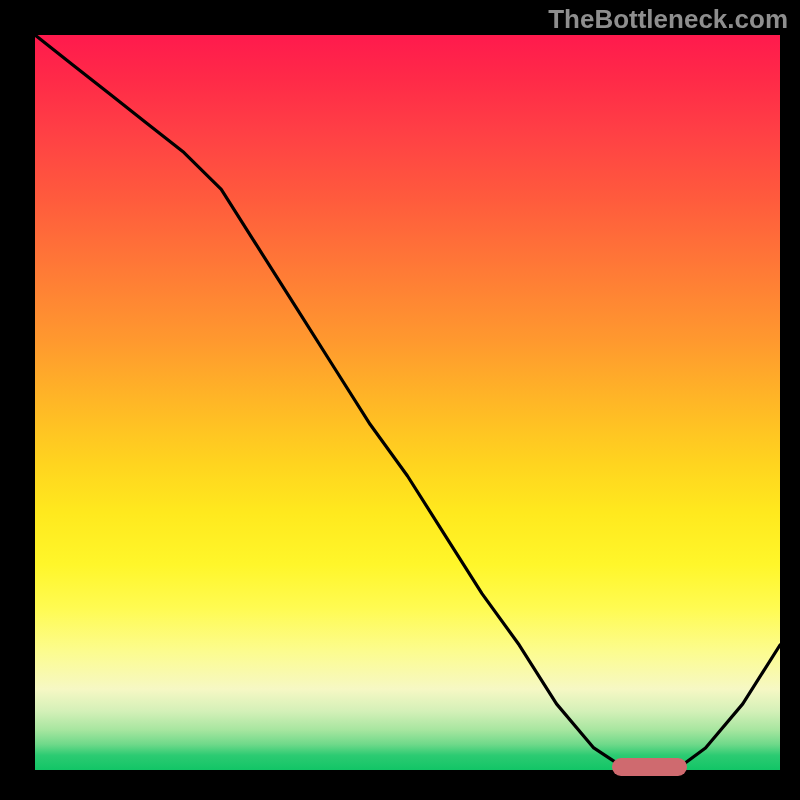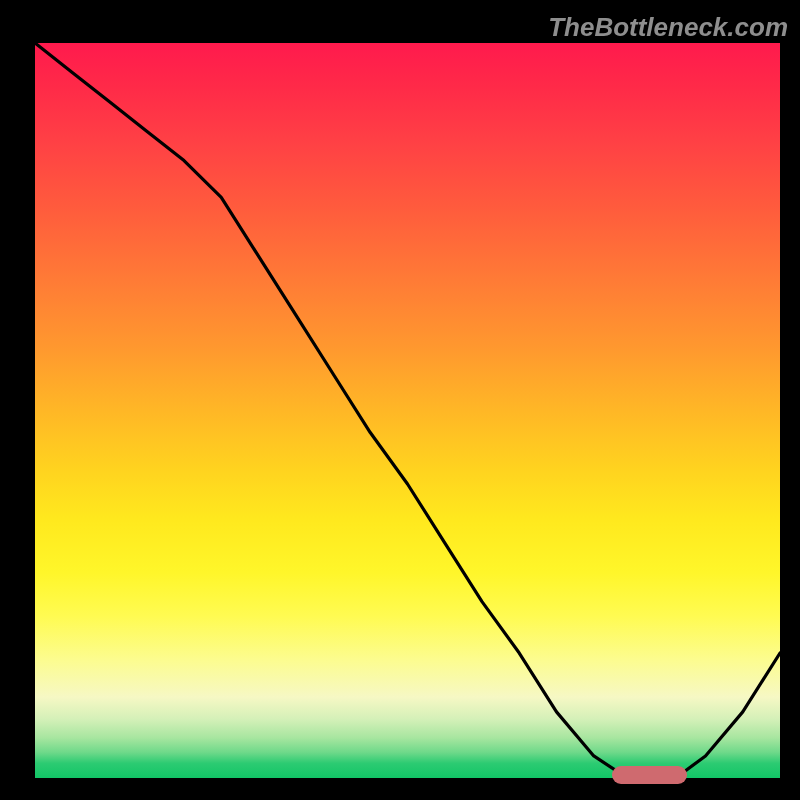--- a/index.html
+++ b/index.html
@@ -1,22 +1,21 @@
 <!DOCTYPE html>
 <html><head>
 <meta charset="utf-8">
 <style>
   * { margin: 0; padding: 0; box-sizing: border-box; }
   html, body { width: 800px; height: 800px; background: #000; overflow: hidden; }
   .frame {
     position: absolute;
-    left: 0; top: 8px;
+    left: 0; top: 0;
     width: 800px; height: 720px;
     background: #000;
-    font-style: italic;
   }
   .plot {
     position: absolute;
     left: 35px;
     top: 35px;
     width: 745px;
     height: 735px;
     background: linear-gradient(to bottom,
       #ff1a4d 0%,
       #ff2a48 6%,

